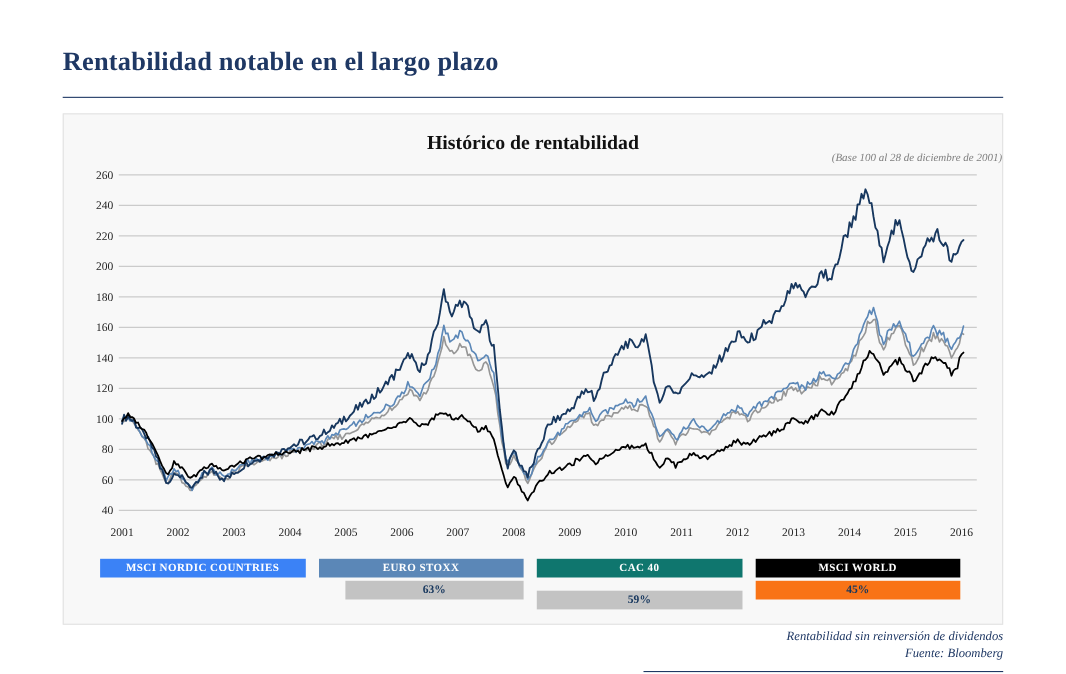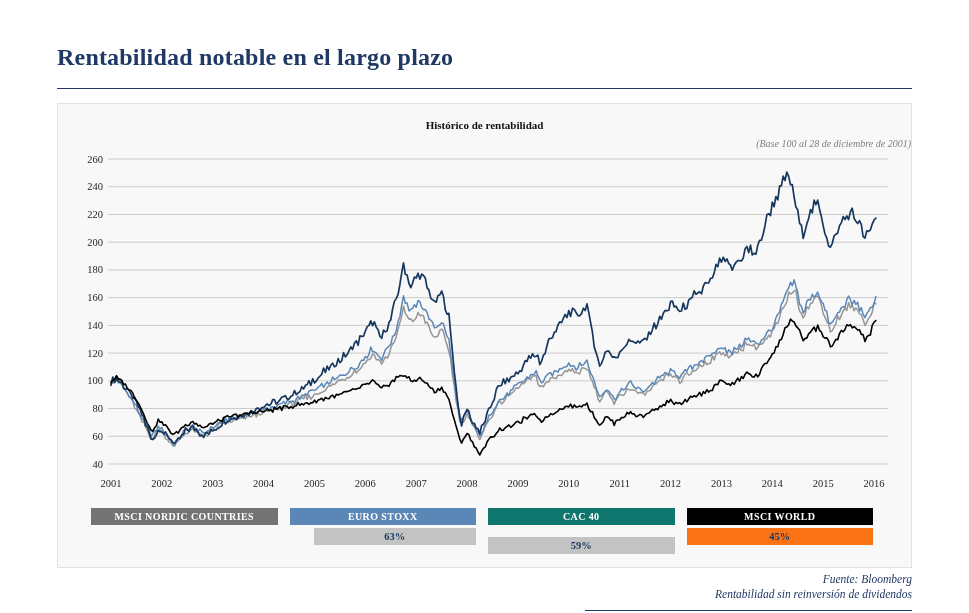--- a/index.html
+++ b/index.html
@@ -13,21 +13,21 @@
   }
   #header-rule{
     position:absolute;left:57px;right:57px;top:88px;height:1px;background:#1f3864;
   }
   #chart-panel{
     position:absolute;left:57px;top:103px;width:853px;height:463px;
     background:#f8f8f8;border:1px solid #e2e2e2;
   }
   #chart-title{
     position:absolute;top:15px;left:0;width:100%;text-align:center;
-    font-weight:bold;font-size:11px;color:#111111;
+    font-weight:bold;font-size:18px;color:#111111;
   }
   #chart-subtitle{
     position:absolute;top:34px;left:0;width:100%;text-align:right;
     font-style:italic;font-size:10px;color:#7f7f7f;
   }
   #plot-svg{position:absolute;left:0;top:0;}
   #legend{
     position:absolute;left:33px;right:38px;bottom:13px;
     display:flex;gap:12px;
   }
@@ -99,34 +99,34 @@
       <polyline points="53.0,279.3 54.8,279.2 56.6,277.3 58.5,276.5 60.3,273.9 62.1,278.2 63.9,281.2 65.7,283.0 67.5,286.8 69.4,289.0 71.2,293.2 73.0,294.4 74.8,297.3 76.6,304.1 78.4,305.5 80.3,308.6 82.1,310.8 83.9,318.1 85.7,317.5 87.5,322.9 89.3,326.3 91.2,331.2 93.0,335.1 94.8,335.4 96.6,331.6 98.4,326.1 100.2,325.6 102.1,326.3 103.9,326.8 105.7,329.6 107.5,334.9 109.3,335.4 111.1,338.1 113.0,338.6 114.8,341.8 116.6,341.7 118.4,338.1 120.2,337.0 122.0,334.6 123.9,332.9 125.7,331.3 127.5,329.3 129.3,329.9 131.1,327.1 132.9,325.9 134.8,324.3 136.6,328.0 138.4,325.5 140.2,328.1 142.0,329.6 143.8,331.3 145.7,331.5 147.5,330.6 149.3,331.9 151.1,330.2 152.9,326.8 154.7,324.2 156.6,325.7 158.4,326.0 160.2,320.5 162.0,319.4 163.8,319.0 165.6,319.1 167.5,319.8 169.3,317.9 171.1,317.0 172.9,318.5 174.7,317.3 176.5,315.5 178.4,315.6 180.2,315.2 182.0,314.2 183.8,313.7 185.6,311.5 187.4,314.8 189.3,311.8 191.1,312.4 192.9,312.8 194.7,311.5 196.5,308.8 198.3,313.0 200.2,308.9 202.0,310.9 203.8,310.4 205.6,305.5 207.4,306.1 209.2,307.2 211.1,306.3 212.9,304.3 214.7,307.8 216.5,304.2 218.3,305.0 220.1,305.8 222.0,304.1 223.8,303.5 225.6,303.3 227.4,304.6 229.2,300.9 231.0,299.1 232.9,297.4 234.7,302.0 236.5,300.5 238.3,299.5 240.1,295.4 241.9,294.5 243.8,293.4 245.6,294.8 247.4,291.7 249.2,295.4 251.0,291.0 252.8,295.3 254.7,292.8 256.5,290.1 258.3,290.0 260.1,290.2 261.9,289.2 263.7,288.4 265.6,287.6 267.4,286.4 269.2,283.3 271.0,281.5 272.8,282.0 274.6,280.0 276.5,280.5 278.3,278.8 280.1,276.0 281.9,276.5 283.7,275.4 285.5,275.8 287.4,276.0 289.2,273.5 291.0,273.9 292.8,272.4 294.6,270.3 296.4,266.0 298.3,269.0 300.1,266.7 301.9,265.3 303.7,263.2 305.5,259.4 307.3,259.2 309.2,256.0 311.0,255.6 312.8,254.4 314.6,250.0 316.4,250.9 318.3,255.8 320.1,255.4 321.9,256.7 323.7,260.1 325.5,256.7 327.3,252.9 329.2,254.1 331.0,250.7 332.8,243.9 334.6,239.9 336.4,238.1 338.2,232.9 340.1,224.9 341.9,218.6 343.7,212.4 345.5,201.9 347.3,209.4 349.1,212.0 351.0,215.2 352.8,214.7 354.6,217.5 356.4,216.1 358.2,213.8 360.0,208.4 361.9,211.7 363.7,211.2 365.5,211.7 367.3,219.2 369.1,218.1 370.9,222.1 372.8,228.0 374.6,231.7 376.4,233.0 378.2,232.9 380.0,232.0 381.8,226.3 383.7,225.0 385.5,227.5 387.3,235.7 389.1,241.3 390.9,247.7 392.7,255.1 394.6,272.3 396.4,282.6 398.2,297.7 400.0,304.7 401.8,317.6 403.6,318.7 405.5,318.3 407.3,314.7 409.1,309.7 410.9,314.1 412.7,315.6 414.5,320.8 416.4,323.2 418.2,326.0 420.0,332.4 421.8,335.5 423.6,331.5 425.4,326.6 427.3,322.3 429.1,318.8 430.9,316.2 432.7,314.5 434.5,312.7 436.3,307.2 438.2,303.6 440.0,298.7 441.8,297.2 443.6,300.0 445.4,298.3 447.2,295.4 449.1,291.0 450.9,290.9 452.7,290.3 454.5,288.5 456.3,287.0 458.1,283.7 460.0,284.5 461.8,282.7 463.6,279.4 465.4,279.7 467.2,278.6 469.0,274.8 470.9,273.7 472.7,275.8 474.5,271.8 476.3,272.1 478.1,271.3 479.9,279.9 481.8,282.5 483.6,281.7 485.4,282.9 487.2,279.3 489.0,277.9 490.8,277.9 492.7,273.8 494.5,273.7 496.3,274.1 498.1,274.9 499.9,271.2 501.7,271.3 503.6,271.4 505.4,269.3 507.2,266.6 509.0,267.9 510.8,265.3 512.6,267.3 514.5,264.5 516.3,268.7 518.1,268.1 519.9,269.2 521.7,269.9 523.5,264.1 525.4,263.8 527.2,264.7 529.0,265.5 530.8,266.8 532.6,274.2 534.4,277.4 536.3,283.7 538.1,285.3 539.9,294.8 541.7,297.8 543.5,295.3 545.3,291.1 547.2,287.1 549.0,287.4 550.8,289.7 552.6,293.3 554.4,295.5 556.2,300.4 558.1,295.0 559.9,292.8 561.7,290.9 563.5,290.7 565.3,291.6 567.2,289.2 569.0,284.9 570.8,285.5 572.6,285.9 574.4,286.0 576.2,286.1 578.1,287.1 579.9,289.3 581.7,288.4 583.5,288.7 585.3,289.1 587.1,291.2 589.0,287.5 590.8,286.9 592.6,286.2 594.4,282.7 596.2,279.9 598.0,279.9 599.9,277.8 601.7,276.5 603.5,275.4 605.3,276.6 607.1,271.2 608.9,270.3 610.8,271.9 612.6,270.1 614.4,273.1 616.2,272.3 618.0,273.2 619.8,273.9 621.7,279.3 623.5,278.2 625.3,273.1 627.1,270.2 628.9,268.6 630.7,271.1 632.6,270.4 634.4,266.8 636.2,266.9 638.0,266.2 639.8,264.3 641.6,260.6 643.5,262.4 645.3,262.1 647.1,257.3 648.9,260.8 650.7,259.4 652.5,259.4 654.4,251.7 656.2,256.0 658.0,250.0 659.8,249.2 661.6,247.8 663.4,250.8 665.3,248.7 667.1,251.9 668.9,250.3 670.7,254.0 672.5,251.9 674.3,250.5 676.2,247.7 678.0,248.5 679.8,248.7 681.6,243.6 683.4,246.5 685.2,246.7 687.1,237.7 688.9,240.9 690.7,240.3 692.5,241.4 694.3,241.9 696.1,240.0 698.0,245.8 699.8,243.3 701.6,240.3 703.4,240.2 705.2,239.1 707.0,235.5 708.9,234.7 710.7,231.2 712.5,232.9 714.3,225.8 716.1,224.5 717.9,219.1 719.8,219.6 721.6,213.6 723.4,205.6 725.2,204.1 727.0,201.3 728.8,198.2 730.7,188.1 732.5,190.0 734.3,189.0 736.1,186.7 737.9,186.3 739.7,198.8 741.6,207.3 743.4,209.7 745.2,214.0 747.0,210.8 748.8,202.7 750.6,204.9 752.5,199.5 754.3,199.0 756.1,194.7 757.9,192.5 759.7,192.1 761.5,195.1 763.4,201.0 765.2,209.7 767.0,213.1 768.8,217.5 770.6,220.0 772.4,228.0 774.3,226.5 776.1,223.2 777.9,219.7 779.7,211.7 781.5,215.6 783.3,211.4 785.2,206.8 787.0,204.4 788.8,206.4 790.6,198.4 792.4,203.9 794.2,200.9 796.1,206.8 797.9,203.9 799.7,206.2 801.5,210.0 803.3,210.5 805.1,215.4 807.0,221.4 808.8,218.2 810.6,214.4 812.4,212.1 814.2,208.4 816.1,198.8 817.9,199.9" fill="none" stroke="#969696" stroke-width="1.5" stroke-linejoin="round" stroke-linecap="round"></polyline>
       <polyline points="53.0,278.0 54.8,274.3 56.6,275.0 58.5,275.6 60.3,278.8 62.1,277.8 63.9,279.2 65.7,284.2 67.5,285.5 69.4,289.3 71.2,292.7 73.0,293.8 74.8,296.4 76.6,300.0 78.4,301.0 80.3,307.6 82.1,311.7 83.9,314.3 85.7,315.6 87.5,319.3 89.3,322.2 91.2,325.4 93.0,333.1 94.8,329.3 96.6,326.7 98.4,327.2 100.2,322.1 102.1,324.8 103.9,323.7 105.7,328.3 107.5,331.2 109.3,332.0 111.1,335.4 113.0,336.2 114.8,337.5 116.6,341.9 118.4,336.8 120.2,334.5 122.0,333.6 123.9,331.2 125.7,326.1 127.5,325.3 129.3,325.8 131.1,326.2 132.9,322.8 134.8,320.7 136.6,323.4 138.4,327.9 140.2,327.1 142.0,325.1 143.8,327.6 145.7,328.9 147.5,329.0 149.3,326.9 151.1,326.9 152.9,322.6 154.7,323.8 156.6,323.4 158.4,321.2 160.2,318.7 162.0,318.4 163.8,317.6 165.6,315.6 167.5,314.1 169.3,318.0 171.1,313.5 172.9,315.9 174.7,312.5 176.5,314.3 178.4,313.7 180.2,311.6 182.0,311.6 183.8,313.0 185.6,314.4 187.4,310.6 189.3,311.0 191.1,310.4 192.9,308.9 194.7,307.8 196.5,309.7 198.3,309.1 200.2,308.1 202.0,306.9 203.8,304.9 205.6,304.0 207.4,304.3 209.2,303.8 211.1,307.3 212.9,303.0 214.7,302.8 216.5,304.8 218.3,303.5 220.1,300.5 222.0,299.9 223.8,299.4 225.6,297.4 227.4,300.0 229.2,296.6 231.0,297.2 232.9,298.3 234.7,296.7 236.5,299.4 238.3,294.9 240.1,292.2 241.9,295.1 243.8,291.0 245.6,291.7 247.4,289.8 249.2,291.4 251.0,287.0 252.8,286.2 254.7,285.9 256.5,286.4 258.3,285.4 260.1,283.2 261.9,282.0 263.7,279.4 265.6,283.4 267.4,280.2 269.2,277.9 271.0,280.1 272.8,278.2 274.6,272.9 276.5,275.7 278.3,274.5 280.1,273.1 281.9,271.1 283.7,271.2 285.5,271.0 287.4,271.3 289.2,269.8 291.0,268.0 292.8,263.5 294.6,264.4 296.4,265.3 298.3,265.1 300.1,263.7 301.9,258.9 303.7,256.1 305.5,256.6 307.3,252.5 309.2,253.9 311.0,250.1 312.8,243.0 314.6,247.8 316.4,247.8 318.3,249.1 320.1,251.5 321.9,253.3 323.7,256.4 325.5,251.0 327.3,245.8 329.2,243.9 331.0,242.3 332.8,240.2 334.6,232.3 336.4,231.4 338.2,227.2 340.1,217.2 341.9,212.7 343.7,201.2 345.5,191.8 347.3,199.4 349.1,198.9 351.0,206.9 352.8,205.4 354.6,204.3 356.4,200.7 358.2,203.3 360.0,196.5 361.9,197.7 363.7,203.4 365.5,205.7 367.3,205.4 369.1,208.4 370.9,215.0 372.8,216.2 374.6,218.2 376.4,223.8 378.2,223.4 380.0,222.0 381.8,221.0 383.7,218.8 385.5,219.8 387.3,226.5 389.1,232.6 390.9,234.9 392.7,250.4 394.6,264.3 396.4,277.3 398.2,293.6 400.0,299.7 401.8,312.5 403.6,316.0 405.5,312.8 407.3,309.5 409.1,307.3 410.9,309.4 412.7,314.3 414.5,320.2 416.4,321.5 418.2,326.5 420.0,327.3 421.8,332.0 423.6,329.5 425.4,326.8 427.3,318.7 429.1,317.9 430.9,311.1 432.7,311.1 434.5,309.1 436.3,305.2 438.2,302.6 440.0,298.1 441.8,295.3 443.6,295.4 445.4,295.1 447.2,292.5 449.1,289.0 450.9,291.8 452.7,286.0 454.5,285.6 456.3,281.2 458.1,281.1 460.0,279.2 461.8,278.3 463.6,278.3 465.4,277.7 467.2,275.8 469.0,272.9 470.9,274.7 472.7,270.6 474.5,270.6 476.3,270.1 478.1,266.5 479.9,272.1 481.8,275.7 483.6,279.0 485.4,277.6 487.2,273.3 489.0,270.9 490.8,269.4 492.7,268.6 494.5,272.1 496.3,266.7 498.1,267.0 499.9,268.2 501.7,264.6 503.6,264.8 505.4,263.5 507.2,263.0 509.0,262.3 510.8,258.8 512.6,262.3 514.5,261.7 516.3,262.3 518.1,266.1 519.9,264.3 521.7,258.6 523.5,261.5 525.4,260.9 527.2,258.5 529.0,256.0 530.8,263.8 532.6,269.1 534.4,272.1 536.3,277.0 538.1,284.1 539.9,288.7 541.7,292.7 543.5,291.7 545.3,289.6 547.2,287.5 549.0,286.0 550.8,287.2 552.6,290.1 554.4,291.3 556.2,294.9 558.1,295.9 559.9,290.6 561.7,288.4 563.5,284.3 565.3,285.9 567.2,285.1 569.0,281.7 570.8,278.7 572.6,276.7 574.4,280.5 576.2,283.0 578.1,284.9 579.9,283.3 581.7,283.9 583.5,286.4 585.3,288.0 587.1,286.8 589.0,284.9 590.8,282.8 592.6,281.1 594.4,278.3 596.2,280.5 598.0,276.2 599.9,272.3 601.7,273.8 603.5,271.4 605.3,271.2 607.1,268.4 608.9,269.3 610.8,270.3 612.6,264.6 614.4,266.8 616.2,267.0 618.0,271.5 619.8,272.2 621.7,274.5 623.5,270.4 625.3,268.6 627.1,265.6 628.9,267.2 630.7,263.2 632.6,261.4 634.4,265.4 636.2,261.2 638.0,260.6 639.8,261.1 641.6,257.9 643.5,256.6 645.3,258.6 647.1,253.0 648.9,251.8 650.7,251.8 652.5,251.8 654.4,249.2 656.2,249.2 658.0,247.9 659.8,244.7 661.6,244.4 663.4,244.1 665.3,244.9 667.1,243.7 668.9,249.7 670.7,245.9 672.5,247.3 674.3,250.6 676.2,243.2 678.0,245.4 679.8,244.5 681.6,240.1 683.4,243.2 685.2,240.7 687.1,234.3 688.9,235.8 690.7,233.9 692.5,237.7 694.3,237.2 696.1,237.0 698.0,239.1 699.8,240.0 701.6,240.3 703.4,236.1 705.2,235.1 707.0,232.8 708.9,228.5 710.7,226.0 712.5,226.9 714.3,226.4 716.1,220.9 717.9,213.9 719.8,210.2 721.6,208.5 723.4,200.2 725.2,197.1 727.0,191.4 728.8,187.1 730.7,184.0 732.5,178.1 734.3,181.7 736.1,175.6 737.9,182.4 739.7,188.1 741.6,200.3 743.4,202.3 745.2,209.2 747.0,205.9 748.8,197.1 750.6,195.4 752.5,195.9 754.3,190.3 756.1,193.3 757.9,191.2 759.7,188.0 761.5,193.6 763.4,197.4 765.2,199.4 767.0,206.2 768.8,207.4 770.6,218.7 772.4,219.8 774.3,218.1 776.1,215.4 777.9,212.6 779.7,208.8 781.5,208.1 783.3,203.6 785.2,202.6 787.0,203.5 788.8,195.6 790.6,192.0 792.4,195.7 794.2,200.9 796.1,196.3 797.9,200.4 799.7,198.2 801.5,207.1 803.3,203.6 805.1,210.3 807.0,213.6 808.8,209.4 810.6,207.1 812.4,203.6 814.2,203.2 816.1,199.6 817.9,192.5" fill="none" stroke="#5b87b7" stroke-width="1.5" stroke-linejoin="round" stroke-linecap="round"></polyline>
       <polyline points="53.0,281.3 54.8,273.0 56.6,278.6 58.5,274.6 60.3,277.1 62.1,278.7 63.9,277.4 65.7,284.7 67.5,285.2 69.4,284.5 71.2,286.3 73.0,290.0 74.8,294.7 76.6,293.0 78.4,297.1 80.3,302.9 82.1,304.7 83.9,311.1 85.7,312.6 87.5,321.8 89.3,322.7 91.2,328.7 93.0,334.9 94.8,335.5 96.6,334.0 98.4,330.8 100.2,326.5 102.1,327.7 103.9,328.0 105.7,330.0 107.5,327.9 109.3,331.2 111.1,334.5 113.0,335.8 114.8,339.0 116.6,339.3 118.4,336.7 120.2,334.1 122.0,334.7 123.9,330.6 125.7,330.3 127.5,323.9 129.3,325.6 131.1,327.6 132.9,322.9 134.8,321.9 136.6,326.4 138.4,324.8 140.2,328.8 142.0,332.1 143.8,330.9 145.7,333.4 147.5,328.8 149.3,328.7 151.1,330.0 152.9,325.5 154.7,327.0 156.6,325.8 158.4,325.6 160.2,324.4 162.0,323.0 163.8,321.8 165.6,315.1 167.5,320.0 169.3,318.1 171.1,317.3 172.9,314.8 174.7,315.0 176.5,314.2 178.4,315.7 180.2,312.7 182.0,310.9 183.8,312.3 185.6,312.8 187.4,310.1 189.3,308.9 191.1,311.5 192.9,306.8 194.7,307.6 196.5,308.1 198.3,304.3 200.2,304.2 202.0,305.9 203.8,303.6 205.6,303.3 207.4,301.7 209.2,299.9 211.1,301.6 212.9,300.2 214.7,295.6 216.5,295.7 218.3,300.1 220.1,298.0 222.0,295.9 223.8,293.0 225.6,292.7 227.4,291.6 229.2,295.2 231.0,295.1 232.9,292.3 234.7,291.5 236.5,286.5 238.3,290.6 240.1,288.9 241.9,287.7 243.8,282.7 245.6,285.0 247.4,281.3 249.2,280.5 251.0,276.7 252.8,281.4 254.7,274.7 256.5,279.0 258.3,277.1 260.1,274.0 261.9,272.3 263.7,270.3 265.6,264.1 267.4,268.5 269.2,262.1 271.0,265.8 272.8,261.3 274.6,259.2 276.5,262.8 278.3,261.8 280.1,254.6 281.9,258.7 283.7,257.0 285.5,248.7 287.4,252.9 289.2,250.6 291.0,246.8 292.8,242.8 294.6,245.5 296.4,239.3 298.3,236.8 300.1,241.3 301.9,231.9 303.7,232.4 305.5,232.2 307.3,227.2 309.2,222.6 311.0,221.4 312.8,216.9 314.6,221.7 316.4,217.8 318.3,223.3 320.1,225.7 321.9,232.3 323.7,234.3 325.5,226.2 327.3,227.9 329.2,226.7 331.0,218.3 332.8,215.7 334.6,205.0 336.4,197.4 338.2,194.6 340.1,190.4 341.9,180.5 343.7,168.8 345.5,158.8 347.3,170.3 349.1,171.0 351.0,179.6 352.8,183.7 354.6,179.2 356.4,173.1 358.2,174.1 360.0,169.2 361.9,175.3 363.7,170.1 365.5,171.5 367.3,173.9 369.1,183.9 370.9,185.9 372.8,194.4 374.6,195.8 376.4,196.9 378.2,198.2 380.0,191.5 381.8,190.9 383.7,187.0 385.5,192.5 387.3,206.0 389.1,210.2 390.9,209.4 392.7,229.6 394.6,249.2 396.4,268.7 398.2,283.8 400.0,301.3 401.8,313.2 403.6,322.0 405.5,312.7 407.3,308.9 409.1,305.4 410.9,307.2 412.7,315.8 414.5,319.3 416.4,319.4 418.2,324.4 420.0,324.7 421.8,330.0 423.6,321.5 425.4,320.1 427.3,317.1 429.1,308.5 430.9,304.2 432.7,303.2 434.5,298.7 436.3,295.4 438.2,285.7 440.0,281.8 441.8,282.0 443.6,281.3 445.4,274.9 447.2,279.8 449.1,274.0 450.9,277.9 452.7,273.3 454.5,272.3 456.3,272.2 458.1,268.1 460.0,269.8 461.8,266.9 463.6,267.3 465.4,261.2 467.2,256.6 469.0,257.6 470.9,251.7 472.7,254.2 474.5,249.7 476.3,252.6 478.1,252.3 479.9,251.2 481.8,260.6 483.6,257.1 485.4,251.3 487.2,249.4 489.0,241.5 490.8,234.8 492.7,234.4 494.5,233.8 496.3,228.3 498.1,227.6 499.9,221.1 501.7,217.8 503.6,218.7 505.4,214.2 507.2,210.4 509.0,213.6 510.8,206.5 512.6,212.4 514.5,204.2 516.3,205.4 518.1,208.5 519.9,211.6 521.7,211.8 523.5,209.6 525.4,204.2 527.2,206.6 529.0,199.8 530.8,208.6 532.6,218.4 534.4,228.0 536.3,243.4 538.1,248.6 539.9,254.5 541.7,262.1 543.5,259.4 545.3,254.8 547.2,248.3 549.0,247.1 550.8,247.0 552.6,250.1 554.4,253.2 556.2,252.8 558.1,253.7 559.9,253.4 561.7,248.2 563.5,246.3 565.3,244.5 567.2,242.5 569.0,240.3 570.8,235.3 572.6,237.1 574.4,237.3 576.2,238.3 578.1,239.1 579.9,237.0 581.7,238.9 583.5,236.9 585.3,235.5 587.1,234.3 589.0,235.8 590.8,228.0 592.6,230.4 594.4,225.8 596.2,219.0 598.0,224.8 599.9,219.5 601.7,212.3 603.5,215.3 605.3,209.3 607.1,206.4 608.9,206.8 610.8,206.3 612.6,197.3 614.4,197.1 616.2,202.9 618.0,202.2 619.8,205.6 621.7,207.4 623.5,207.0 625.3,199.0 627.1,205.3 628.9,204.3 630.7,195.9 632.6,194.5 634.4,193.1 636.2,186.8 638.0,190.3 639.8,189.0 641.6,187.7 643.5,189.8 645.3,182.2 647.1,178.7 648.9,178.9 650.7,179.0 652.5,174.4 654.4,174.0 656.2,168.9 658.0,160.4 659.8,162.7 661.6,154.1 663.4,158.2 665.3,153.2 667.1,157.4 668.9,154.9 670.7,159.4 672.5,161.1 674.3,166.2 676.2,161.3 678.0,158.3 679.8,156.5 681.6,156.7 683.4,156.9 685.2,154.3 687.1,144.7 688.9,142.5 690.7,148.6 692.5,141.2 694.3,151.0 696.1,149.3 698.0,150.1 699.8,141.0 701.6,136.4 703.4,136.2 705.2,130.0 707.0,121.7 708.9,110.7 710.7,109.7 712.5,111.6 714.3,98.1 716.1,102.6 717.9,92.5 719.8,95.9 721.6,81.8 723.4,81.8 725.2,72.2 727.0,76.5 728.8,68.1 730.7,72.6 732.5,80.7 734.3,80.6 736.1,93.0 737.9,103.1 739.7,105.7 741.6,119.3 743.4,121.2 745.2,134.4 747.0,127.6 748.8,120.1 750.6,114.8 752.5,105.5 754.3,108.9 756.1,96.0 757.9,100.8 759.7,96.1 761.5,105.0 763.4,112.7 765.2,121.8 767.0,130.0 768.8,134.1 770.6,142.1 772.4,143.2 774.3,139.3 776.1,131.8 777.9,130.2 779.7,129.1 781.5,121.7 783.3,118.9 785.2,112.5 787.0,115.6 788.8,112.0 790.6,115.6 792.4,107.9 794.2,104.2 796.1,114.4 797.9,117.3 799.7,119.6 801.5,116.6 803.3,120.3 805.1,132.5 807.0,134.0 808.8,126.8 810.6,127.4 812.4,125.9 814.2,120.1 816.1,115.9 817.9,114.2" fill="none" stroke="#17375e" stroke-width="1.7" stroke-linejoin="round" stroke-linecap="round"></polyline>
       <polyline points="53.0,278.7 54.8,276.2 56.6,275.4 58.5,271.6 60.3,275.1 62.1,275.1 63.9,276.5 65.7,280.5 67.5,280.1 69.4,284.6 71.2,286.1 73.0,286.5 74.8,289.1 76.6,294.2 78.4,296.4 80.3,299.2 82.1,302.7 83.9,306.5 85.7,310.2 87.5,315.0 89.3,319.3 91.2,322.4 93.0,326.1 94.8,327.2 96.6,323.8 98.4,321.7 100.2,315.1 102.1,318.3 103.9,317.9 105.7,321.3 107.5,320.7 109.3,323.1 111.1,326.0 113.0,329.3 114.8,330.4 116.6,329.5 118.4,327.7 120.2,329.2 122.0,325.8 123.9,323.6 125.7,322.9 127.5,320.6 129.3,321.8 131.1,321.2 132.9,318.4 134.8,317.5 136.6,320.0 138.4,319.4 140.2,322.1 142.0,321.3 143.8,323.3 145.7,323.8 147.5,322.9 149.3,322.3 151.1,320.0 152.9,319.2 154.7,320.3 156.6,318.7 158.4,317.4 160.2,315.3 162.0,316.8 163.8,317.3 165.6,313.6 167.5,312.8 169.3,311.6 171.1,312.8 172.9,312.9 174.7,311.4 176.5,310.3 178.4,310.4 180.2,313.6 182.0,311.5 183.8,311.1 185.6,309.6 187.4,309.0 189.3,309.7 191.1,309.2 192.9,307.2 194.7,309.7 196.5,308.5 198.3,309.5 200.2,307.4 202.0,306.4 203.8,307.6 205.6,308.1 207.4,306.7 209.2,304.8 211.1,306.6 212.9,305.7 214.7,308.1 216.5,303.1 218.3,305.2 220.1,304.2 222.0,302.7 223.8,306.4 225.6,301.5 227.4,302.0 229.2,302.6 231.0,304.3 232.9,302.5 234.7,304.3 236.5,302.2 238.3,301.8 240.1,298.7 241.9,301.4 243.8,299.6 245.6,300.8 247.4,299.0 249.2,298.9 251.0,300.5 252.8,298.9 254.7,298.8 256.5,296.1 258.3,298.7 260.1,296.1 261.9,295.4 263.7,294.3 265.6,296.7 267.4,293.4 269.2,294.5 271.0,294.8 272.8,292.1 274.6,291.1 276.5,293.8 278.3,290.3 280.1,291.1 281.9,290.0 283.7,289.7 285.5,288.1 287.4,287.6 289.2,287.6 291.0,287.0 292.8,286.3 294.6,284.8 296.4,285.2 298.3,285.1 300.1,284.2 301.9,284.2 303.7,281.2 305.5,280.2 307.3,280.2 309.2,279.4 311.0,279.9 312.8,277.7 314.6,275.9 316.4,277.1 318.3,279.7 320.1,280.5 321.9,282.8 323.7,283.7 325.5,281.4 327.3,281.8 329.2,281.5 331.0,282.4 332.8,278.5 334.6,276.2 336.4,277.5 338.2,272.6 340.1,273.1 341.9,271.5 343.7,271.7 345.5,272.2 347.3,271.8 349.1,273.9 351.0,272.8 352.8,277.0 354.6,277.6 356.4,276.1 358.2,277.2 360.0,275.0 361.9,273.3 363.7,275.9 365.5,277.3 367.3,279.0 369.1,279.0 370.9,282.2 372.8,284.1 374.6,284.2 376.4,288.6 378.2,288.2 380.0,284.7 381.8,286.4 383.7,283.1 385.5,288.1 387.3,288.3 389.1,292.1 390.9,295.3 392.7,302.1 394.6,310.3 396.4,316.0 398.2,322.6 400.0,328.6 401.8,335.2 403.6,339.1 405.5,334.9 407.3,332.5 409.1,329.5 410.9,330.6 412.7,336.3 414.5,337.8 416.4,343.0 418.2,344.0 420.0,348.0 421.8,351.0 423.6,347.1 425.4,344.3 427.3,342.9 429.1,337.8 430.9,335.1 432.7,332.9 434.5,333.1 436.3,332.5 438.2,329.5 440.0,327.5 441.8,323.9 443.6,326.4 445.4,326.1 447.2,323.8 449.1,322.3 450.9,320.9 452.7,323.4 454.5,321.9 456.3,320.1 458.1,318.0 460.0,317.3 461.8,319.0 463.6,318.9 465.4,312.9 467.2,313.4 469.0,314.9 470.9,312.4 472.7,310.3 474.5,310.6 476.3,309.5 478.1,312.0 479.9,314.1 481.8,315.5 483.6,318.2 485.4,316.7 487.2,313.0 489.0,313.1 490.8,312.2 492.7,309.6 494.5,310.6 496.3,309.7 498.1,308.4 499.9,307.2 501.7,304.8 503.6,305.3 505.4,304.9 507.2,302.5 509.0,302.3 510.8,302.9 512.6,300.2 514.5,304.0 516.3,301.0 518.1,303.1 519.9,302.8 521.7,302.0 523.5,302.9 525.4,301.0 527.2,301.0 529.0,299.1 530.8,305.0 532.6,307.8 534.4,307.5 536.3,313.7 538.1,316.0 539.9,319.2 541.7,321.2 543.5,319.6 545.3,317.8 547.2,313.0 549.0,312.7 550.8,313.7 552.6,316.4 554.4,316.0 556.2,321.4 558.1,316.5 559.9,316.0 561.7,315.9 563.5,313.5 565.3,313.6 567.2,312.5 569.0,308.4 570.8,309.9 572.6,307.7 574.4,310.0 576.2,309.9 578.1,312.7 579.9,312.0 581.7,310.5 583.5,310.9 585.3,313.5 587.1,311.2 589.0,309.5 590.8,309.3 592.6,307.4 594.4,305.4 596.2,306.4 598.0,304.7 599.9,305.7 601.7,302.0 603.5,302.8 605.3,300.5 607.1,301.5 608.9,296.6 610.8,298.4 612.6,295.3 614.4,298.1 616.2,300.4 618.0,298.3 619.8,299.5 621.7,298.6 623.5,300.5 625.3,298.6 627.1,295.4 628.9,297.9 630.7,295.0 632.6,292.3 634.4,293.1 636.2,291.7 638.0,292.9 639.8,291.0 641.6,288.4 643.5,292.0 645.3,287.7 647.1,289.3 648.9,285.7 650.7,288.1 652.5,286.5 654.4,286.4 656.2,281.3 658.0,280.3 659.8,280.7 661.6,276.4 663.4,276.2 665.3,277.3 667.1,278.7 668.9,280.3 670.7,279.8 672.5,281.4 674.3,278.5 676.2,280.5 678.0,276.9 679.8,274.2 681.6,277.2 683.4,272.7 685.2,274.4 687.1,270.3 688.9,268.1 690.7,269.5 692.5,270.5 694.3,272.7 696.1,273.2 698.0,270.1 699.8,272.9 701.6,270.3 703.4,264.6 705.2,261.4 707.0,259.5 708.9,259.4 710.7,256.0 712.5,253.6 714.3,249.7 716.1,249.1 717.9,242.9 719.8,242.8 721.6,236.0 723.4,235.4 725.2,230.5 727.0,223.8 728.8,223.1 730.7,220.7 732.5,215.0 734.3,217.1 736.1,217.9 737.9,221.9 739.7,223.9 741.6,226.1 743.4,231.8 745.2,236.8 747.0,234.4 748.8,234.1 750.6,229.8 752.5,228.1 754.3,225.5 756.1,223.1 757.9,227.4 759.7,221.1 761.5,226.3 763.4,228.0 765.2,232.9 767.0,234.1 768.8,233.7 770.6,236.8 772.4,242.7 774.3,242.0 776.1,238.5 777.9,235.3 779.7,235.7 781.5,229.6 783.3,226.4 785.2,227.8 787.0,225.5 788.8,220.8 790.6,221.8 792.4,220.6 794.2,223.8 796.1,222.7 797.9,224.2 799.7,226.0 801.5,225.9 803.3,230.4 805.1,230.6 807.0,237.6 808.8,232.9 810.6,231.4 812.4,231.0 814.2,221.3 816.1,218.2 817.9,216.5" fill="none" stroke="#000000" stroke-width="1.6" stroke-linejoin="round" stroke-linecap="round"></polyline>
     </svg>
   <div id="chart-title">Histórico de rentabilidad</div>
   <div id="chart-subtitle">(Base 100 al 28 de diciembre de 2001)</div>
 
   <div id="legend">
     <div class="legend-item">
-      <div class="name-badge" style="background: #737373; text-align: center;">MSCI NORDIC COUNTRIES</div>
+      <div class="name-badge" style="background: #3b82f6; text-align: center;">MSCI NORDIC COUNTRIES</div>
     </div>
     <div class="legend-item">
       <div class="name-badge" style="background: rgb(91, 135, 183);">EURO STOXX</div>
       <div class="value-badge" style="background: rgb(195, 195, 195); margin-left: 24px;">63%</div>
     </div>
     <div class="legend-item">
       <div class="name-badge" style="background: #0f766e; font-family: Liberation Serif, serif;">CAC 40</div>
       <div class="value-badge" style="background: rgb(195, 195, 195); margin-top: 12px;">59%</div>
     </div>
     <div class="legend-item">
       <div class="name-badge" style="background: rgb(0, 0, 0);">MSCI WORLD</div>
       <div class="value-badge" style="background: #f97316;">45%</div>
     </div>
   </div>
 </div>
 
 <div id="footer">
+  <div>Rentabilidad sin reinversión de dividendos</div>
   <div>Fuente: Bloomberg</div>
-  <div>Rentabilidad sin reinversión de dividendos</div>
 </div>
 <div id="footer-rule"></div>
 
 </body></html>

